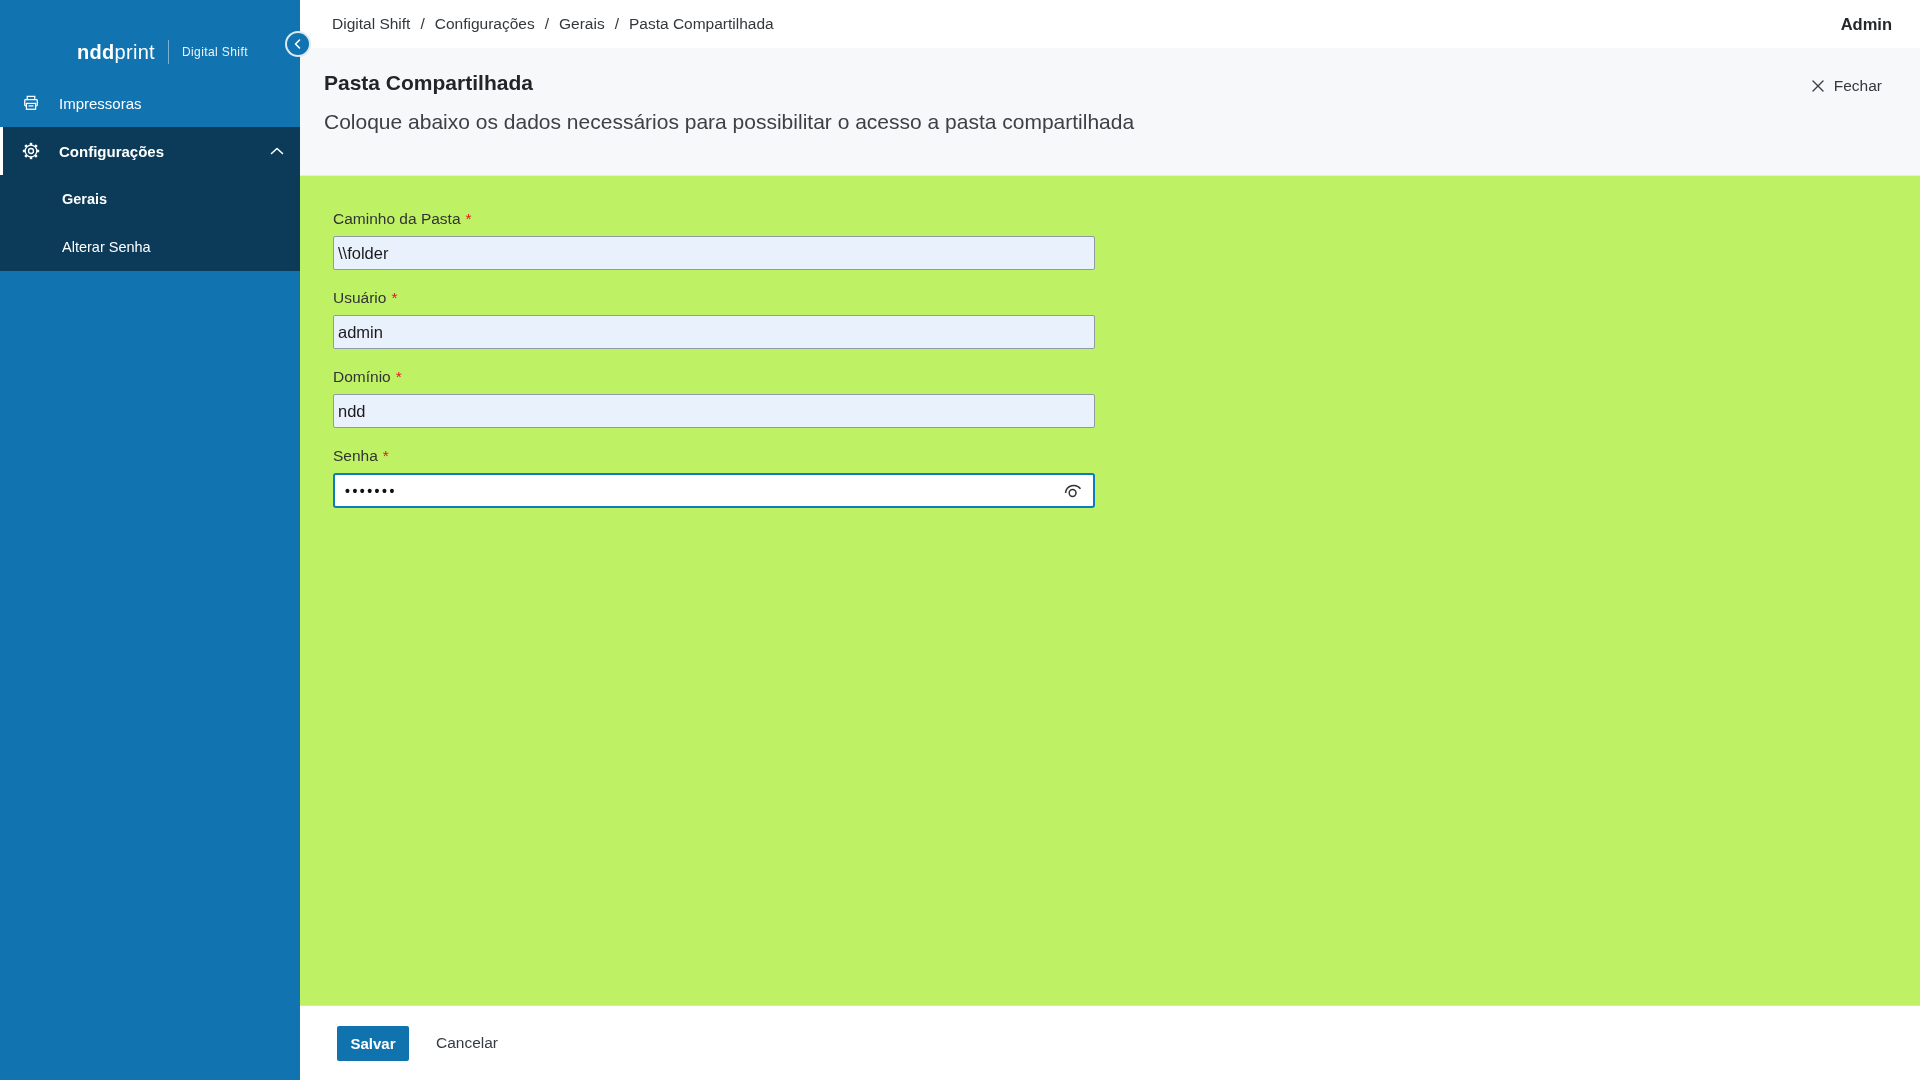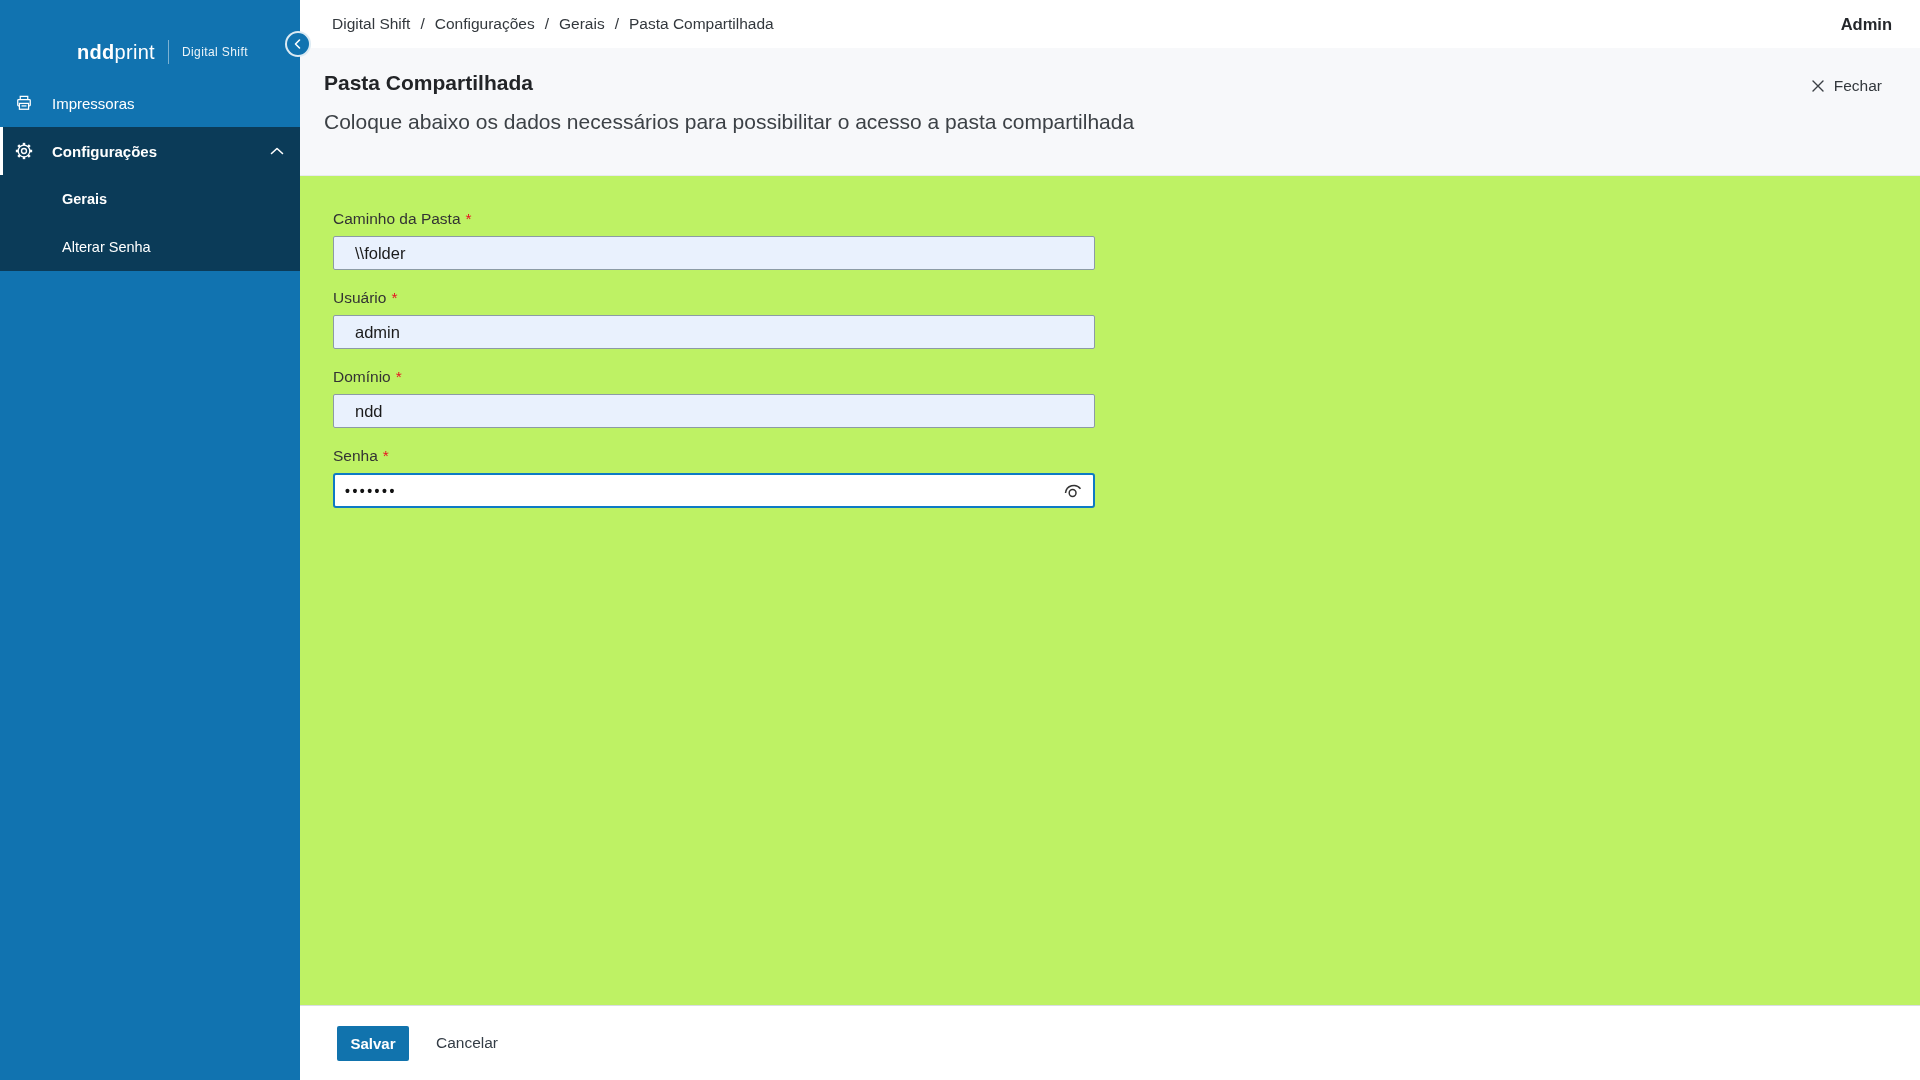--- a/index.html
+++ b/index.html
@@ -15,21 +15,21 @@
   .logo .b1 { font-size:20px; font-weight:800; letter-spacing:.3px; }
   .logo .b2 { font-size:20px; font-weight:400; letter-spacing:.3px; }
   .logo-sep { display:inline-block; width:1px; height:24px; background:rgba(255,255,255,.45);
               margin:0 13px; }
   .logo .prod { font-size:12px; font-weight:400; color:rgba(255,255,255,.92);
                 letter-spacing:.4px; }
   .collapse-btn { position:absolute; left:285px; top:31px; width:26px; height:26px;
                   border-radius:50%; background:#1173b0; border:2px solid rgba(255,255,255,.85);
                   display:flex; align-items:center; justify-content:center; cursor:pointer;
                   padding:0; }
-  .nav-item { height:48px; display:flex; align-items:center; padding-left:14px;
+  .nav-item { height:48px; display:flex; align-items:center; padding-left:21px;
               font-size:15px; cursor:pointer; }
   .nav-item .lbl { margin-left:18px; }
   .dark-section { background:#0b3b58; }
   .nav-item.parent { position:relative; font-weight:700; padding-right:16px; }
   .nav-item.parent::before { content:""; position:absolute; left:0; top:0;
                              width:3px; height:100%; background:#fff; }
   .nav-item.parent .caret { margin-left:auto; }
   .sub-item { height:48px; display:flex; align-items:center; padding-left:62px;
               font-size:14.5px; cursor:pointer; }
   .sub-item.active { font-weight:700; }
@@ -51,21 +51,21 @@
   .close-btn { display:flex; align-items:center; gap:9px; background:none; border:none;
                font-size:15.5px; color:#33383d; cursor:pointer; margin-top:5px;
                font-family:Liberation Sans, sans-serif; }
 
   .content { flex:1; background:#bef264; padding:33px 0 0 33px; overflow:hidden; }
   .field { margin-bottom:18px; width:762px; }
   .field label { display:block; font-size:15.5px; color:#333; line-height:20px;
                  margin-bottom:7px; }
   .req { color:#e81123; margin-left:5px; }
   .txt { width:762px; height:34px; background:#e9f1fd; border:1px solid #8c9ba5;
-         border-radius:2px; padding:0 21px; font-size:16.5px; color:#1b1b1b;
+         border-radius:2px; padding:0 4px; font-size:16.5px; color:#1b1b1b;
          font-family:"Liberation Sans", sans-serif; }
   .pwd-wrap { width:762px; height:35px; background:#fff; border:2px solid #0e7ac4;
               border-radius:3px; display:flex; align-items:center; padding:0 8px 0 0; }
   .pwd { flex:1; border:none; outline:none; background:transparent; height:100%;
          padding:0 10px; font-size:14px; font-weight:700; letter-spacing:2.5px;
          color:#111; font-family:"Liberation Sans", sans-serif; }
   .eye { cursor:pointer; display:flex; align-items:center; }
 
   .footer { height:75px; border-top:1px solid #d9dde2; display:flex; align-items:center;
             padding-left:37px; flex:0 0 75px; background:#fff; }

